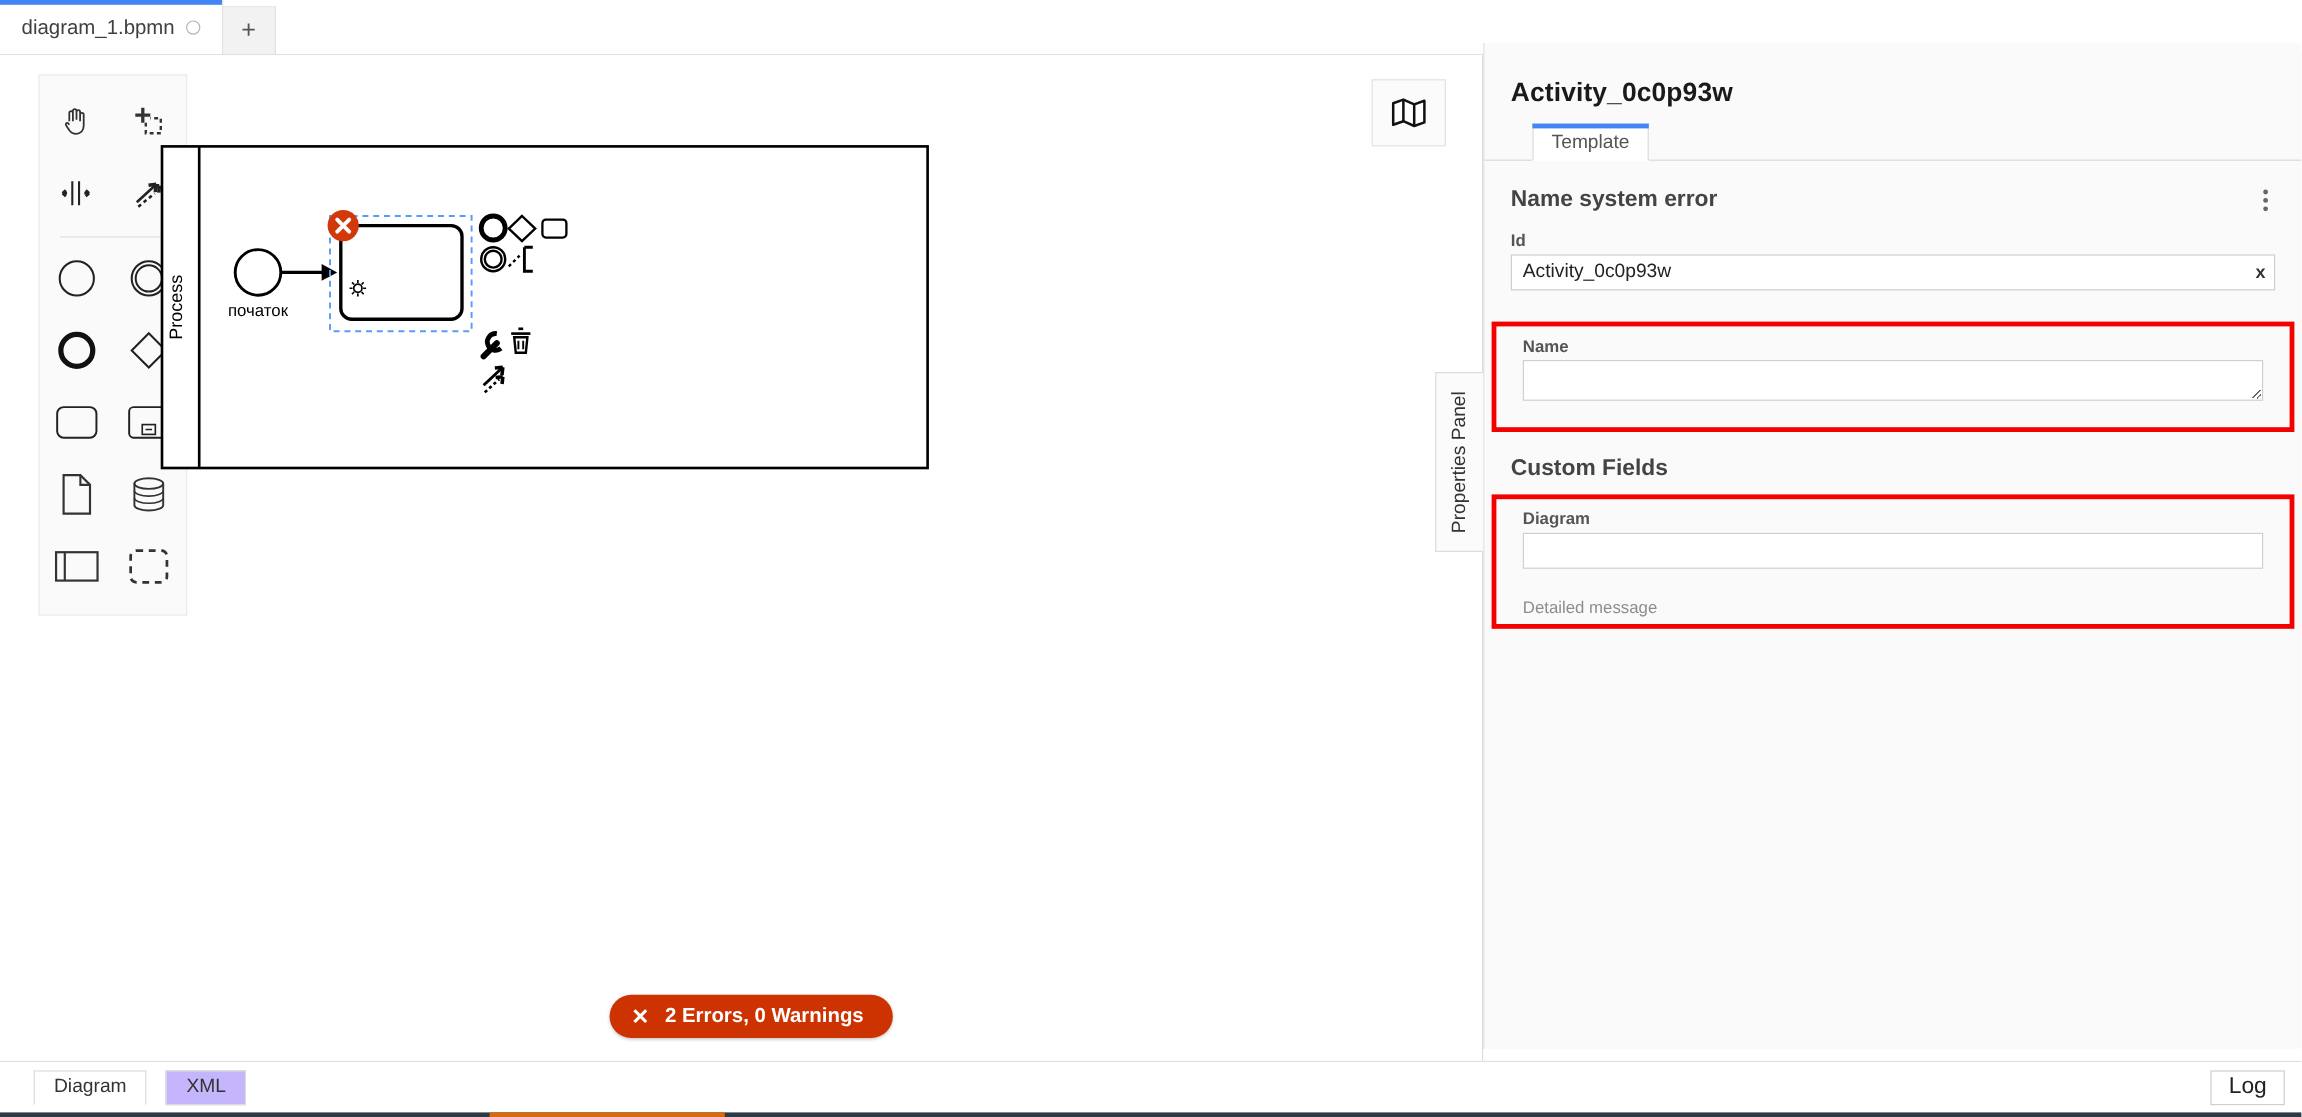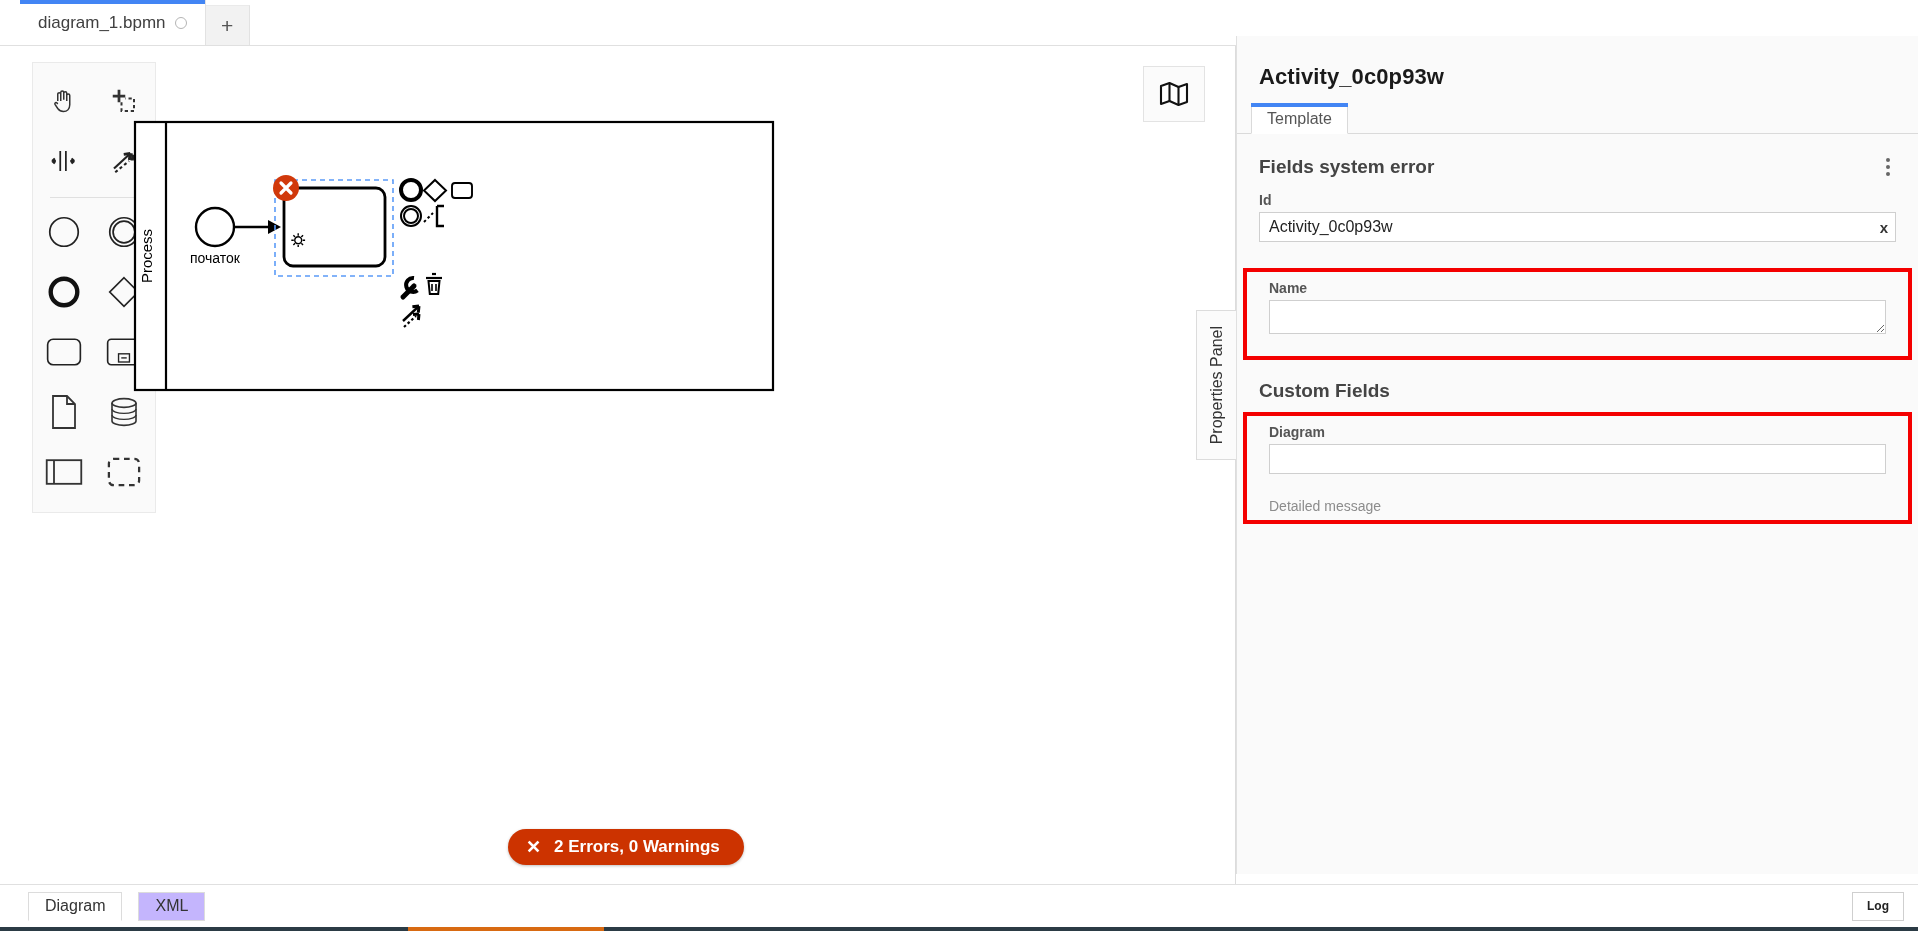--- a/index.html
+++ b/index.html
@@ -21,21 +21,20 @@
 
   
   #tabbar {
     position: absolute;
     top: 0; left: 0;
     width: 1918px; height: 46px;
     background: #ffffff;
     border-bottom: 1px solid #e0e0e0;
     display: flex;
     align-items: flex-end;
-    padding-left: 20px;
   }
   .file-tab {
     position: relative;
     height: 45px;
     display: flex;
     align-items: center;
     gap: 9px;
     padding: 0 18px 0 18px;
     font-size: 17px;
     color: #404040;
@@ -198,21 +197,21 @@
   }
   #props-title {
     font-size: 22px;
     font-weight: bold;
     color: #1a1a1a;
     padding: 28px 0 0 22px;
     letter-spacing: .1px;
   }
   #props-tabs {
     margin-top: 12px;
-    padding-left: 14px;
+    padding-left: 40px;
     border-bottom: 1px solid #dadada;
     height: 32px;
     display: flex;
     align-items: flex-end;
   }
   .ptab {
     position: relative;
     height: 31px;
     padding: 0 15px;
     display: flex;
@@ -341,26 +340,25 @@
     border: 1px solid #dcdcdc;
     background: #c4b5fd;
     cursor: pointer;
   }
   .btab.active { background: #ffffff; border-bottom-color: #ffffff; }
   #log-btn {
     height: 29px;
     padding: 0 14px;
     display: flex;
     align-items: center;
-    font-size: 12px;
+    font-size: 19px;
     color: #222;
     border: 1px solid #cfcfcf;
     background: #ffffff;
     cursor: pointer;
-    font-weight: bold;
   }
   #footer-strip {
     position: absolute;
     top: 927px; left: 0;
     width: 1918px; height: 4px;
     background: #2b3b45;
   }
   #footer-accent {
     position: absolute;
     top: 927px;
@@ -557,21 +555,21 @@
   <div id="props-panel">
     <div id="props-title">Activity_0c0p93w</div>
 
     <div id="props-tabs">
       <div class="ptab active">
         <span>Template</span>
       </div>
     </div>
 
     <div class="section-head">
-      <h3>Fields system error</h3>
+      <h3>Name system error</h3>
       <div class="kebab">
           <i></i>
           <i></i>
           <i></i>
         </div>
     </div>
 
     <div class="field">
       <label>Id</label>
       <div class="input-wrap">

